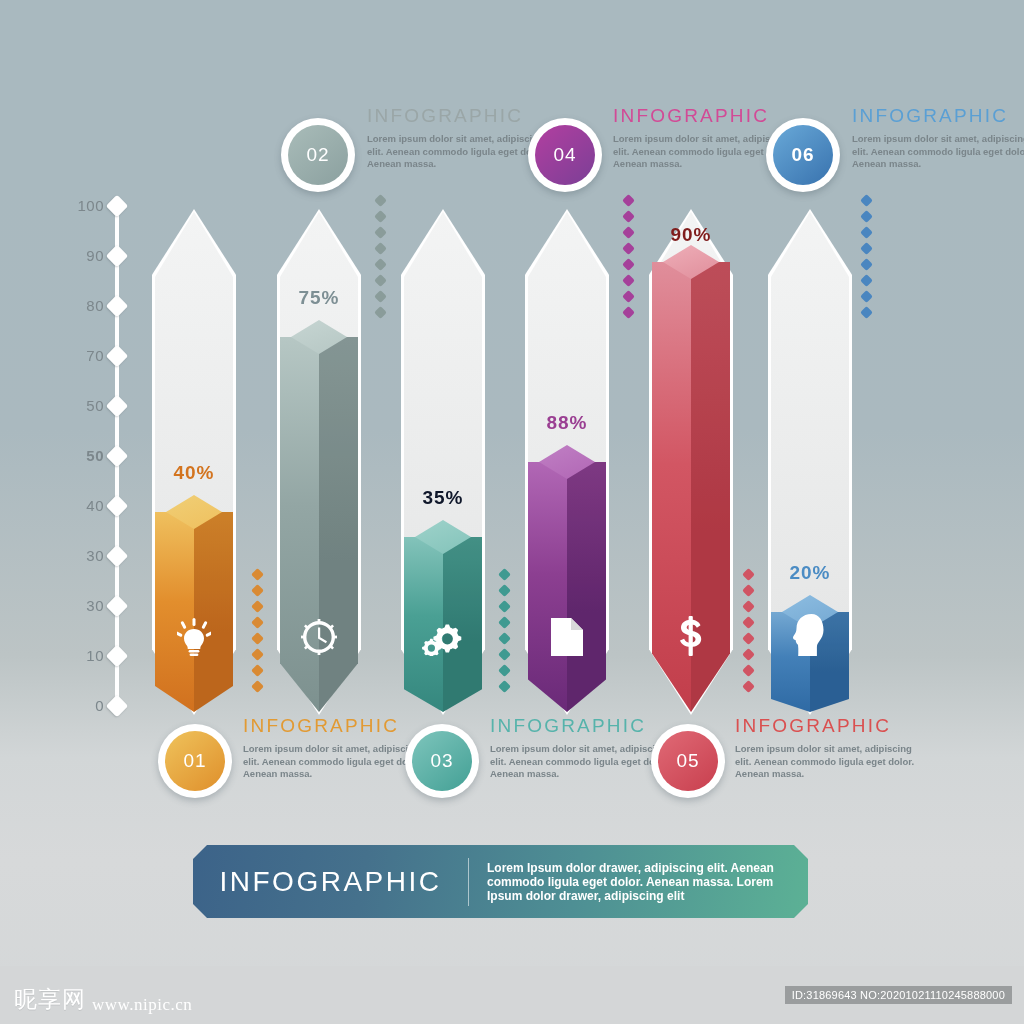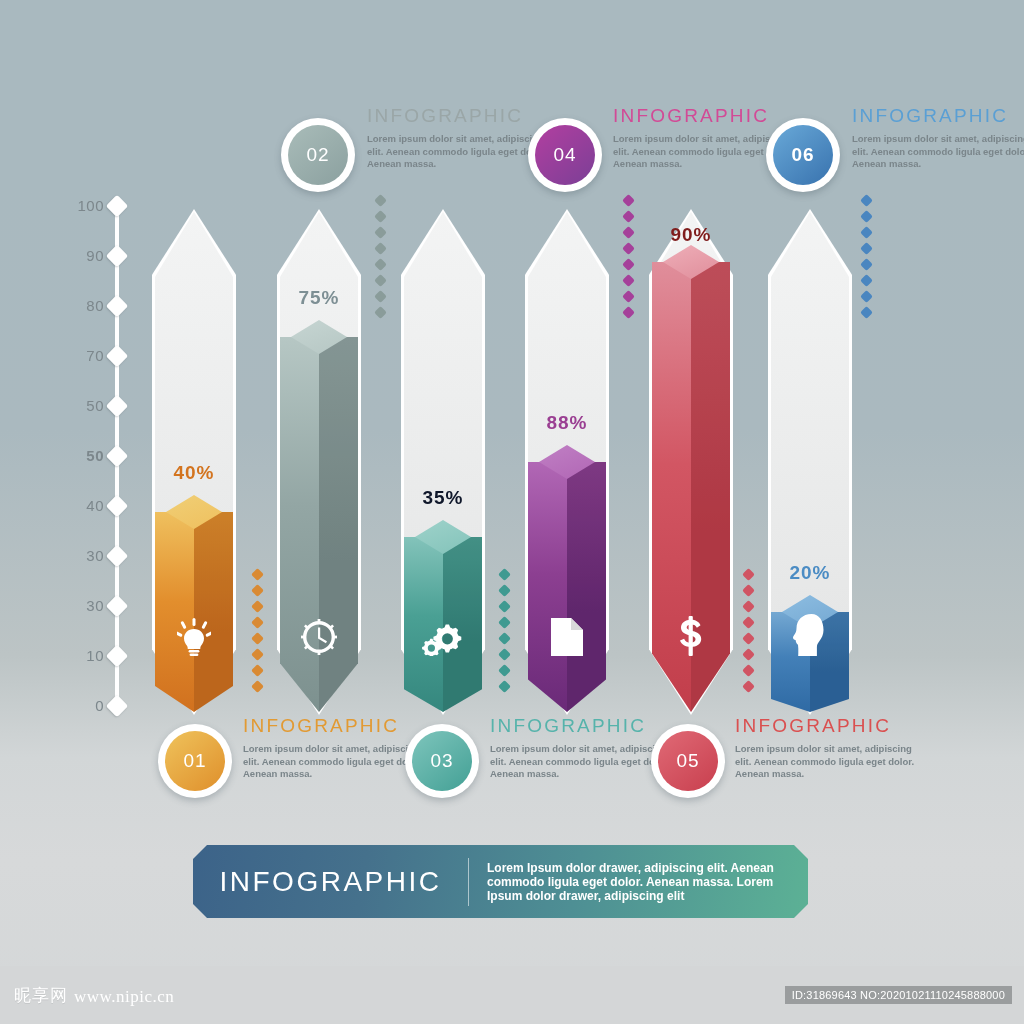--- a/index.html
+++ b/index.html
@@ -121,21 +121,21 @@
     padding: 0 20px 0 18px; font-weight: 700;
   }
 
   
   #footer {
     position: absolute; left: 0; bottom: 0; width: 1024px; height: 58px;
     background: #d4d6d7;
   }
   #wm { position: absolute; left: 14px; top: 18px; display: flex; align-items: flex-end; }
   #wm .cn {
-    font-size: 17px; color: #fff; letter-spacing: 1px;
+    font-size: 23px; color: #fff; letter-spacing: 1px;
     text-shadow: 0 1px 0 #c2c5c6; font-family: Liberation Serif, serif;
   }
   #wm .url { font-size: 17px; color: #fff; margin-left: 6px; letter-spacing: .5px;
     font-family: "Liberation Serif", serif; }
   #idtag {
     position: absolute; right: 12px; top: 20px; background: #9a9d9e; color: #fff;
     font-size: 11px; padding: 3px 7px; letter-spacing: .2px;
   }
 </style>
 </head>

